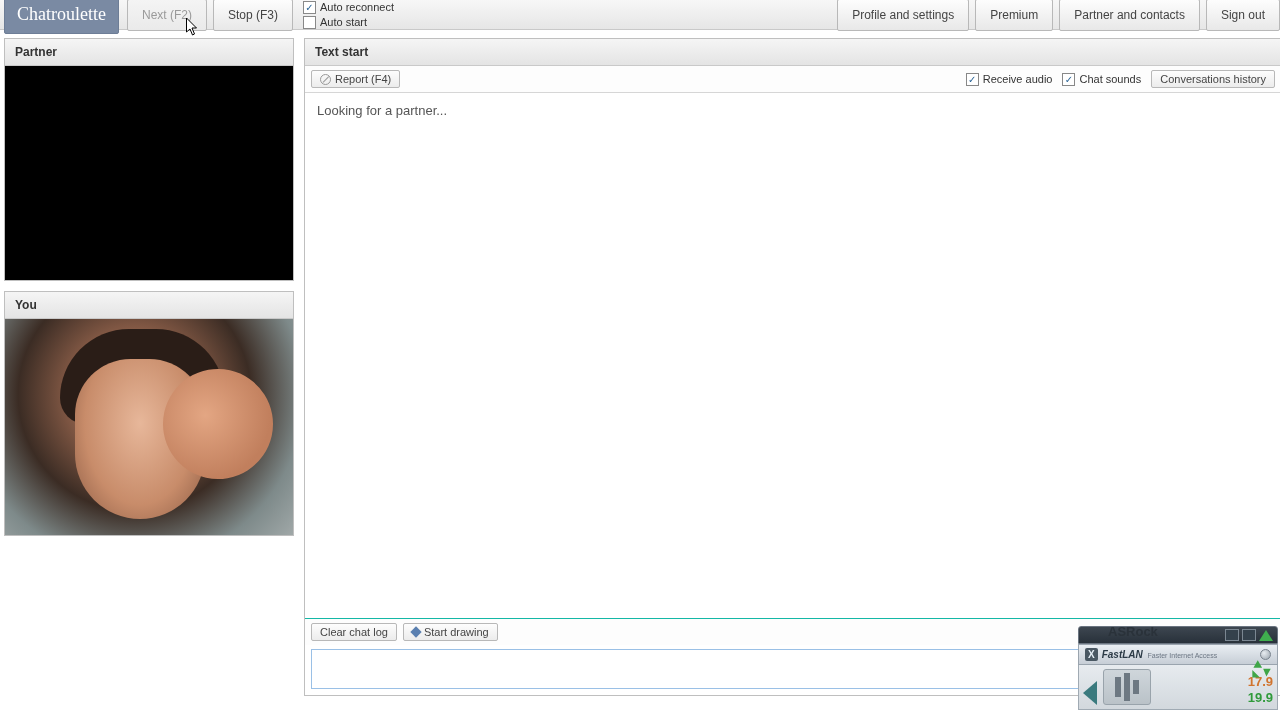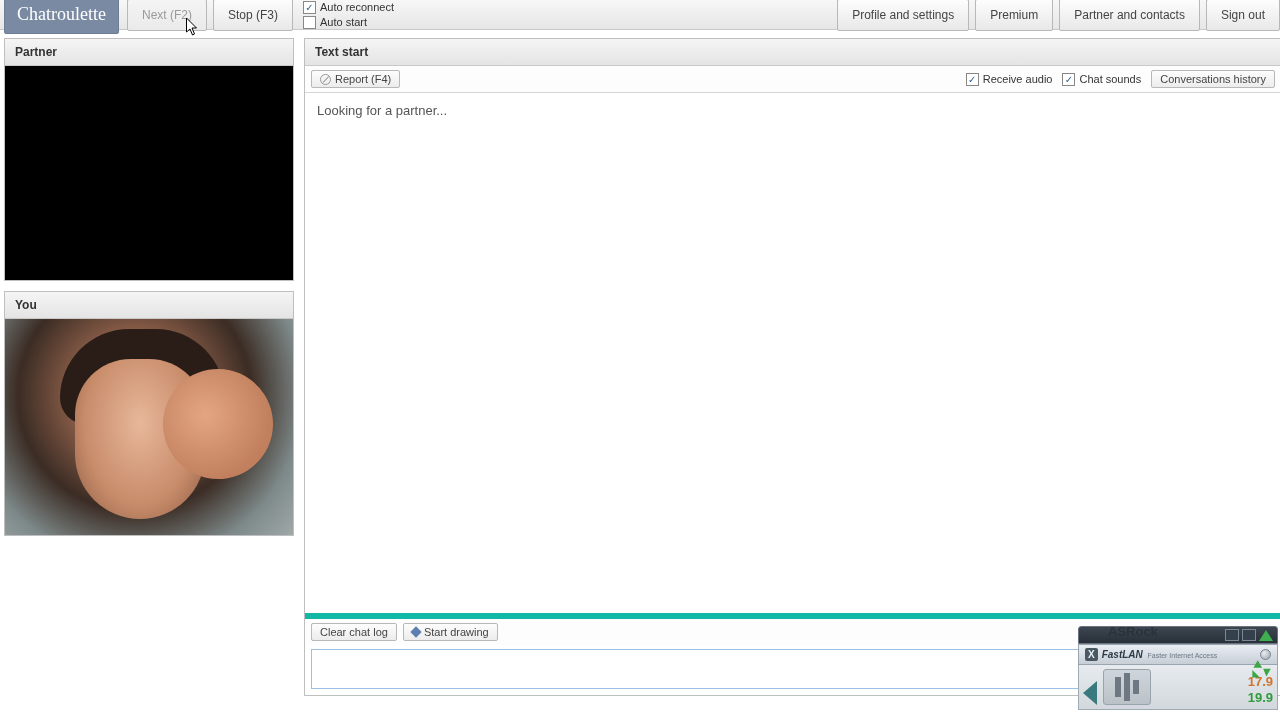--- a/index.html
+++ b/index.html
@@ -102,21 +102,21 @@
     border-radius:2px;
     cursor:pointer;
     display:inline-flex; align-items:center; gap:4px;
   }
   .circ-slash { width:11px;height:11px;border:1.3px solid #999;border-radius:50%;position:relative;display:inline-block;}
   .circ-slash::after{content:"";position:absolute;left:1px;top:4px;width:8px;height:1.3px;background:#999;transform:rotate(-45deg);}
   .diamond { width:8px;height:8px;background:#5a7fb0;display:inline-block;transform:rotate(45deg);}
   .chat-toolbar .spacer{flex:1;}
   .chk-inline{display:flex;align-items:center;gap:4px;font-size:11px;color:#333;margin-right:10px;}
   .chat-log { flex:1; padding:10px 12px; font-size:13px; color:#555; overflow:auto;}
-  .chat-bottom { border-top:6px solid #14b8a6; padding:4px 6px; background:#fdfdfd; display:flex; gap:6px;}
+  .chat-bottom { border-top:1px solid #14b8a6; padding:4px 6px; background:#fdfdfd; display:flex; gap:6px;}
   .chat-input-row { display:flex; gap:8px; padding:4px 6px 6px 6px;}
   .chat-input {
     flex:1; height:40px; border:1px solid #9ac0e6; background:#fff; outline:none; padding:6px; font-size:13px;
   }
   .send-btn {
     width:86px; background:linear-gradient(#fdfdfd,#ececec); border:1px solid #c2c2c2; color:#888; font-size:11px; border-radius:2px; cursor:pointer;
   }
   .cursor-ptr {
     position:absolute; left:186px; top:18px; width:13px; height:19px; pointer-events:none; z-index:50;
   }

